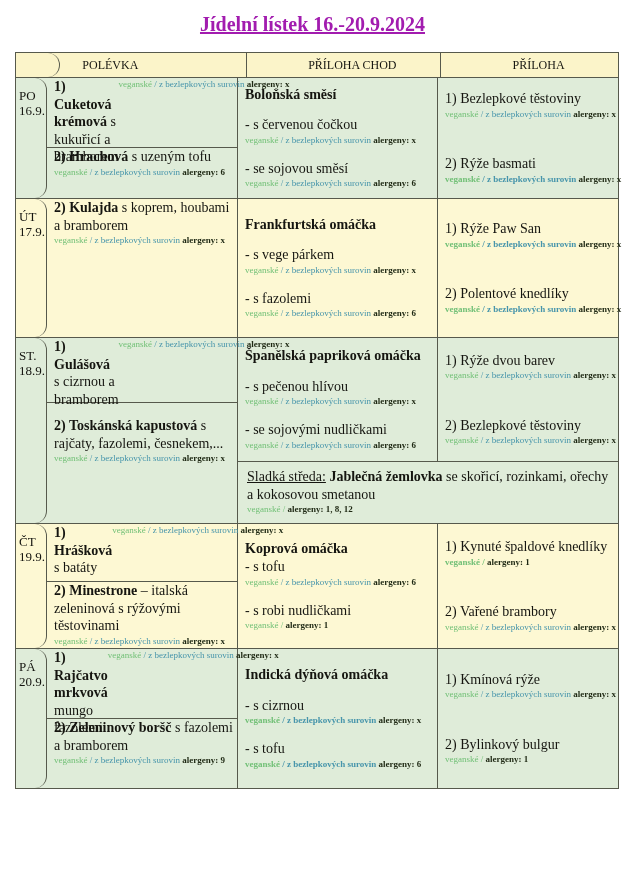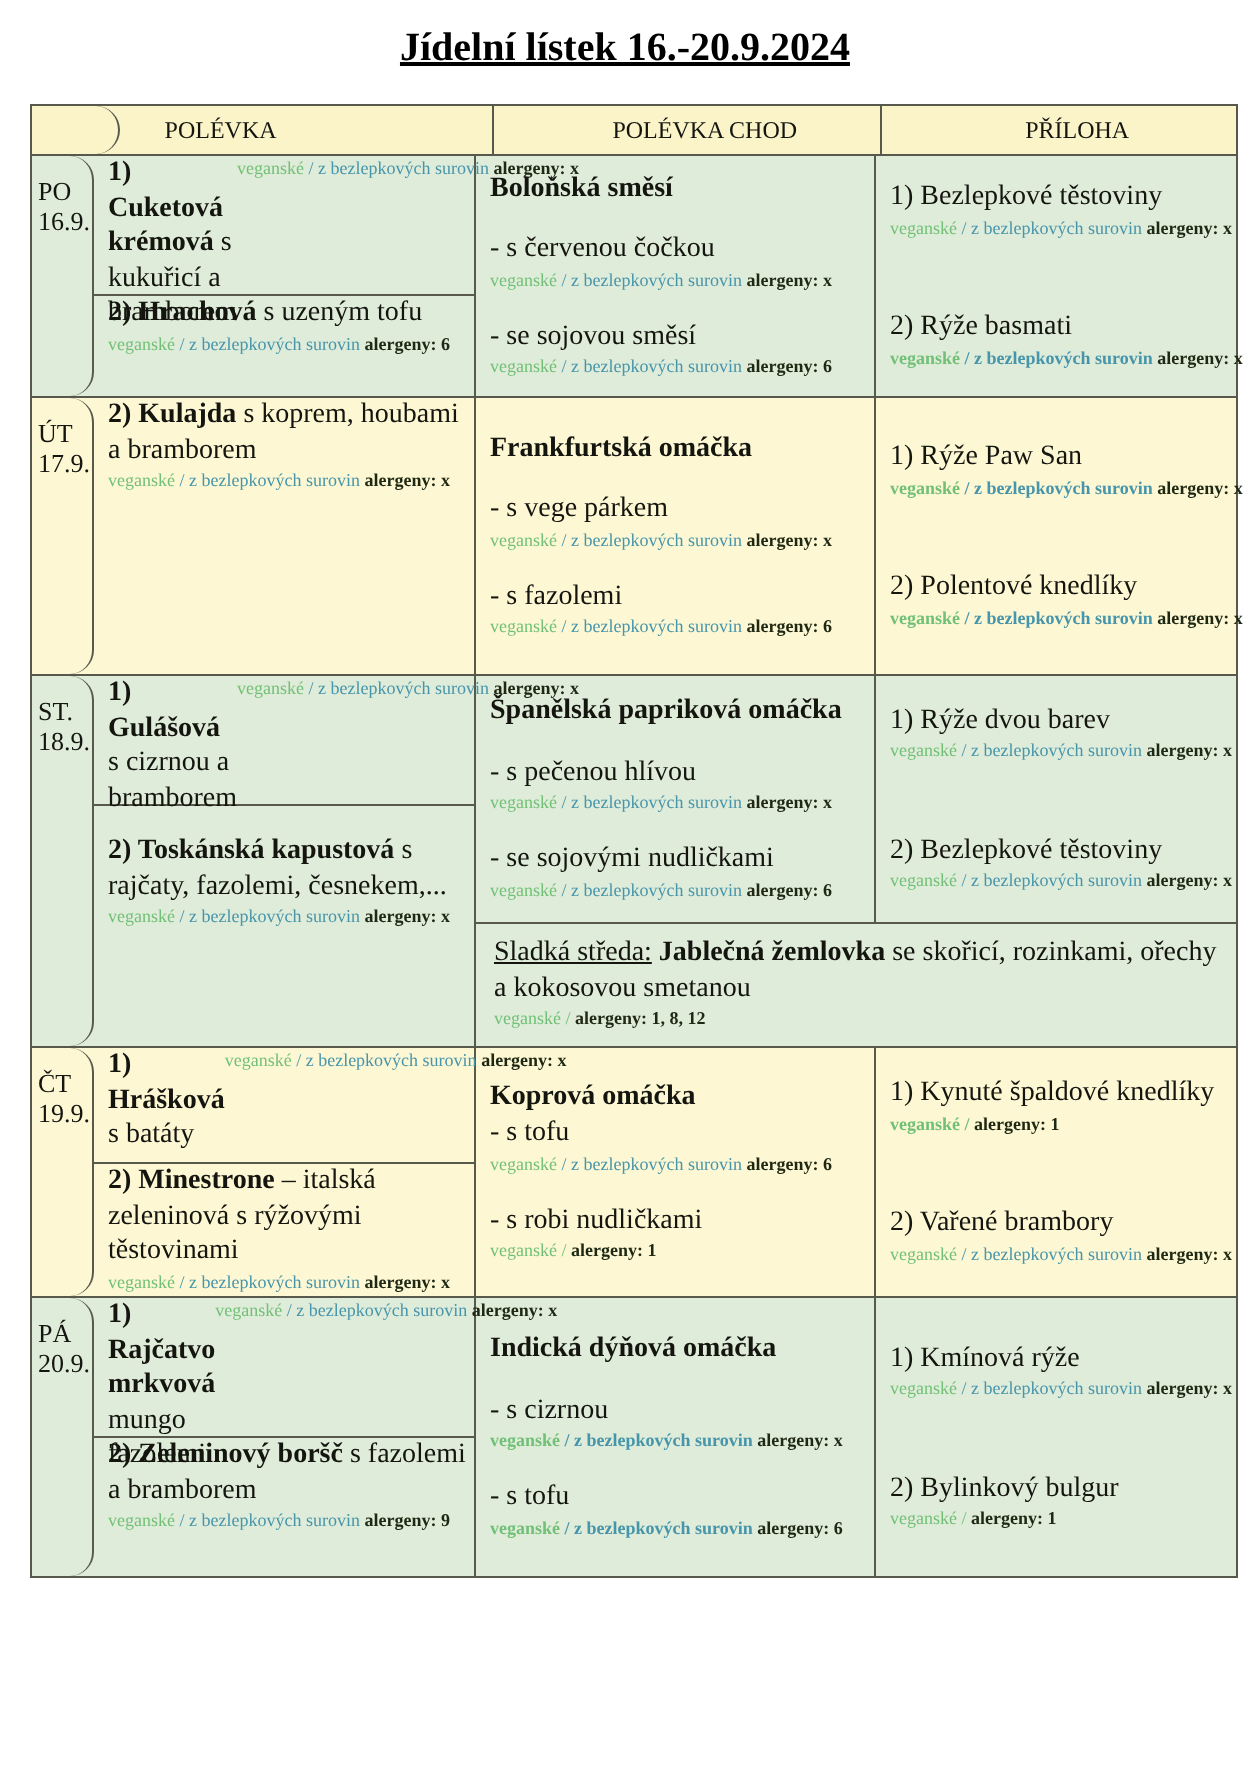--- a/index.html
+++ b/index.html
@@ -11,21 +11,21 @@
     --glu:#4795ab;
     --alg:#1e2813;
   }
   html,body{margin:0;padding:0;}
   body{
     width:625px;height:884px;background:#ffffff;position:relative;
     font-family:"Liberation Serif", serif;color:#151510;
   }
   .page-title{
     margin-top:13px;text-align:center;font-size:20px;font-weight:bold;
-    text-decoration:underline;color:#000000;
+    text-decoration:underline;color:#a21caf;
   }
   .menu-table{
     position:absolute;left:15px;top:52px;width:604px;
     border:1px solid var(--bd);box-sizing:border-box;background:#fff;
   }
   .thead{display:flex;height:25px;background:var(--hyellow);border-bottom:1px solid var(--bd);box-sizing:border-box;}
   .thead .cell{display:flex;align-items:center;padding-left:6px;font-size:12px;margin-left:16px;}
   .cell{box-sizing:border-box;border-right:1px solid var(--bd);}
   .c-day{width:31px;border-radius:12px;}
   .c-soup{width:191px;display:flex;flex-direction:column;}
@@ -62,21 +62,21 @@
 </head>
 <body>
 
 <div class="page-title">Jídelní lístek 16.-20.9.2024</div>
 
 <div class="menu-table">
 
   <div class="thead">
     <div class="cell c-day"></div>
     <div class="cell c-soup" style="flex-direction:row;align-items:center;">POLÉVKA</div>
-    <div class="cell c-main" style="flex-direction:row;align-items:center;">POLÉVKA CHOD</div>
+    <div class="cell c-main" style="flex-direction:row;align-items:center;">PŘÍLOHA CHOD</div>
     <div class="cell c-side" style="flex-direction:row;align-items:center;">PŘÍLOHA</div>
   </div>
 
   <div class="trow green r0">
     <div class="cell c-day">
       <div class="day-cell-inner">
         <div>PO</div>
         <div>16.9.</div>
       </div>
     </div>

